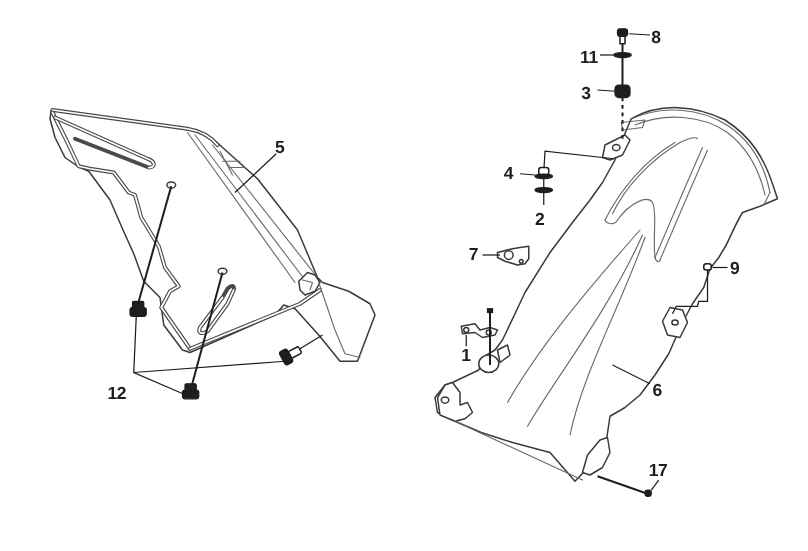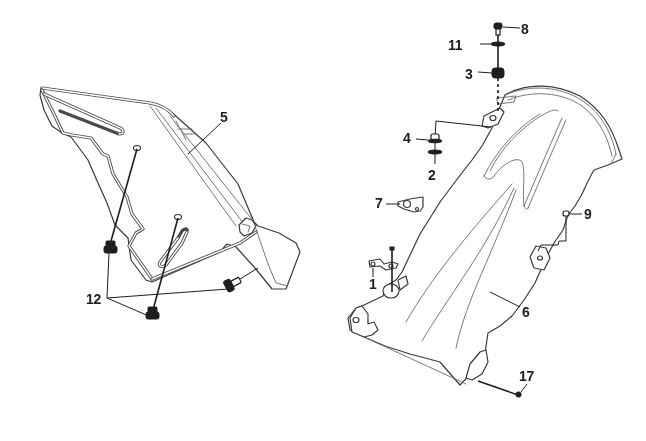--- a/index.html
+++ b/index.html
@@ -194,14 +194,14 @@
 <div class="callout" style="left:369px; top:277px;">1</div>
 <div class="callout" style="left:428px; top:168px;">2</div>
 <div class="callout" style="left:465px; top:67px;">3</div>
 <div class="callout" style="left:403px; top:131px;">4</div>
 <div class="callout" style="left:220px; top:110px;">5</div>
 <div class="callout" style="left:522px; top:305px;">6</div>
 <div class="callout" style="left:375px; top:196px;">7</div>
 <div class="callout" style="left:521px; top:22px;">8</div>
 <div class="callout" style="left:584px; top:207px;">9</div>
 <div class="callout" style="left:519px; top:369px;">17</div>
-<div class="callout" style="left:448px; top:38px;">11</div>
-<div class="callout" style="left:86px;  top:292px;">12</div>
+<div class="callout" style="left:464px; top:38px;">11</div>
+<div class="callout" style="left:86px;  top:307px;">12</div>
 
 </body></html>

